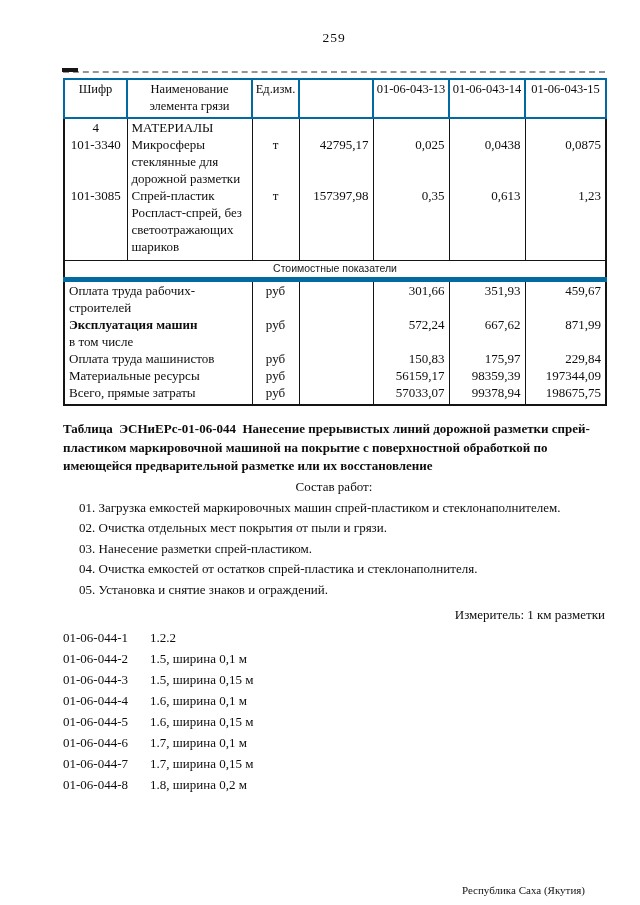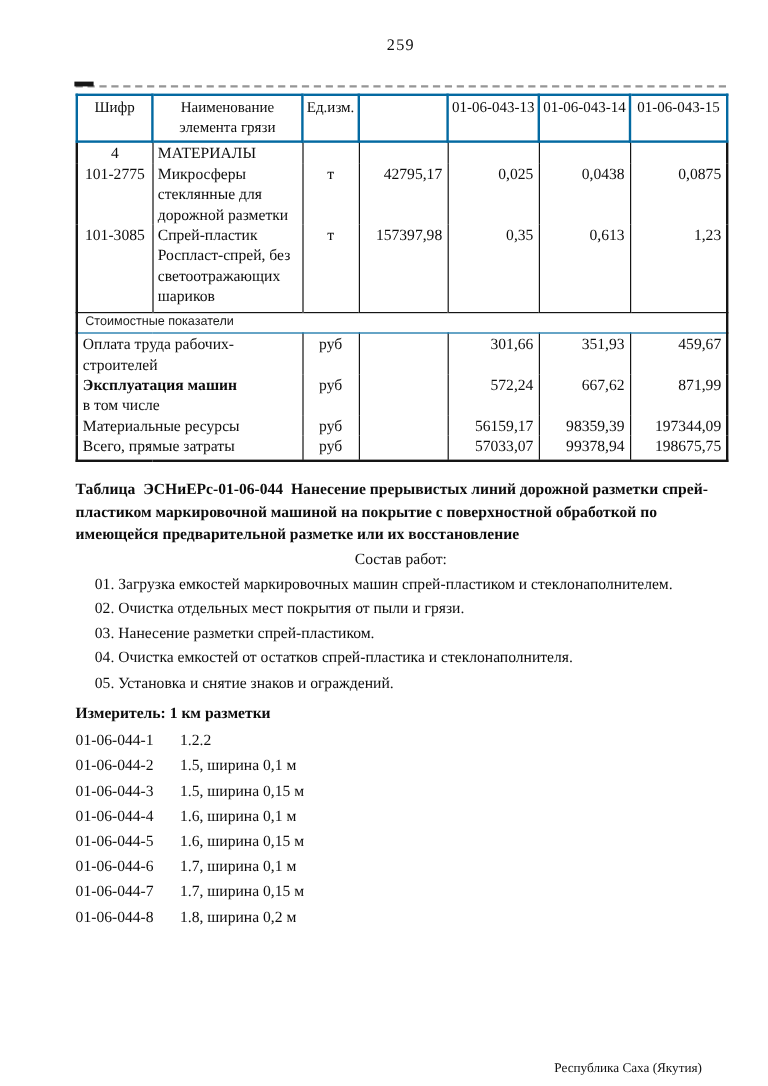--- a/index.html
+++ b/index.html
@@ -50,22 +50,22 @@
     padding:1px 1px 2px 1px;
     font-size:12.5px;
   }
   .v { border-left:1px solid #141414; border-right:1px solid #141414; }
   .num { text-align:right; }
   .ctr { text-align:center; }
   .b { font-weight:bold; }
   tr.mat-last td { padding-bottom:5px; }
   tr.band td {
     border-top:1px solid #141414;
-    border-bottom:1px solid #0369a1;
-    text-align:left;
+    border-bottom:5px solid #0369a1;
+    text-align:center;
     font-family:"Liberation Sans", sans-serif;
     font-size:10.5px; line-height:13px;
     padding:1px 6px 2px 6px;
     color:#1a1a1a;
   }
   td.tname { padding-left:5px; }
   .sub { font-weight:normal; }
   tr.tot-last td { padding-bottom:3px; }
 
   .title {
@@ -74,21 +74,21 @@
     font-size:13px; line-height:18.5px;
     white-space:pre-wrap;
     width:534px;
   }
   .scope {
     margin:2px 0 2px 0;
     text-align:center;
     font-size:13px; line-height:18px;
   }
   .worklist { font-size:13px; line-height:20.5px; padding-left:16px; }
-  .measurer { margin-top:6px; font-weight:bold; font-size:13px; line-height:17px; }
+  .measurer { margin-top:6px; font-weight:normal; font-size:13px; line-height:17px;text-align:right; }
   .descr {
     margin-top:2px; padding-left:16px;
     font-size:13px; line-height:18px;
     width:524px;
   }
   .norms { margin-top:4px; font-size:13px; line-height:21px; }
   .norm-code { display:inline-block; width:87px;font-family:Liberation Serif, serif; }
   .footer {
     position:absolute; top:884px; right:55px;
     font-size:11px; line-height:13px;
@@ -128,21 +128,21 @@
       <tr>
         <td class="v ctr b">4</td>
         <td class="v b">МАТЕРИАЛЫ</td>
         <td class="v"></td>
         <td class="v"></td>
         <td class="v"></td>
         <td class="v"></td>
         <td class="v"></td>
       </tr>
       <tr>
-        <td class="v ctr">101-2775</td>
+        <td class="v ctr">101-3340</td>
         <td class="v">Микросферы стеклянные для дорожной разметки</td>
         <td class="v ctr">т</td>
         <td class="v num">42795,17</td>
         <td class="v num">0,025</td>
         <td class="v num">0,0438</td>
         <td class="v num">0,0875</td>
       </tr>
       <tr class="mat-last">
         <td class="v ctr">101-3085</td>
         <td class="v">Спрей-пластик Роспласт-спрей, без светоотражающих шариков</td>
@@ -169,20 +169,28 @@
           <div class="b">Эксплуатация машин</div>
           <div class="sub">в том числе</div>
         </td>
         <td class="v ctr b">руб</td>
         <td class="v"></td>
         <td class="v num b">572,24</td>
         <td class="v num b">667,62</td>
         <td class="v num b">871,99</td>
       </tr>
       <tr>
+        <td colspan="2" class="v tname">Оплата труда машинистов</td>
+        <td class="v ctr">руб</td>
+        <td class="v"></td>
+        <td class="v num">150,83</td>
+        <td class="v num">175,97</td>
+        <td class="v num">229,84</td>
+      </tr>
+      <tr>
         <td colspan="2" class="v tname b">Материальные ресурсы</td>
         <td class="v ctr b">руб</td>
         <td class="v"></td>
         <td class="v num b">56159,17</td>
         <td class="v num b">98359,39</td>
         <td class="v num b">197344,09</td>
       </tr>
       <tr class="tot-last">
         <td colspan="2" class="v tname b">Всего, прямые затраты</td>
         <td class="v ctr b">руб</td>

